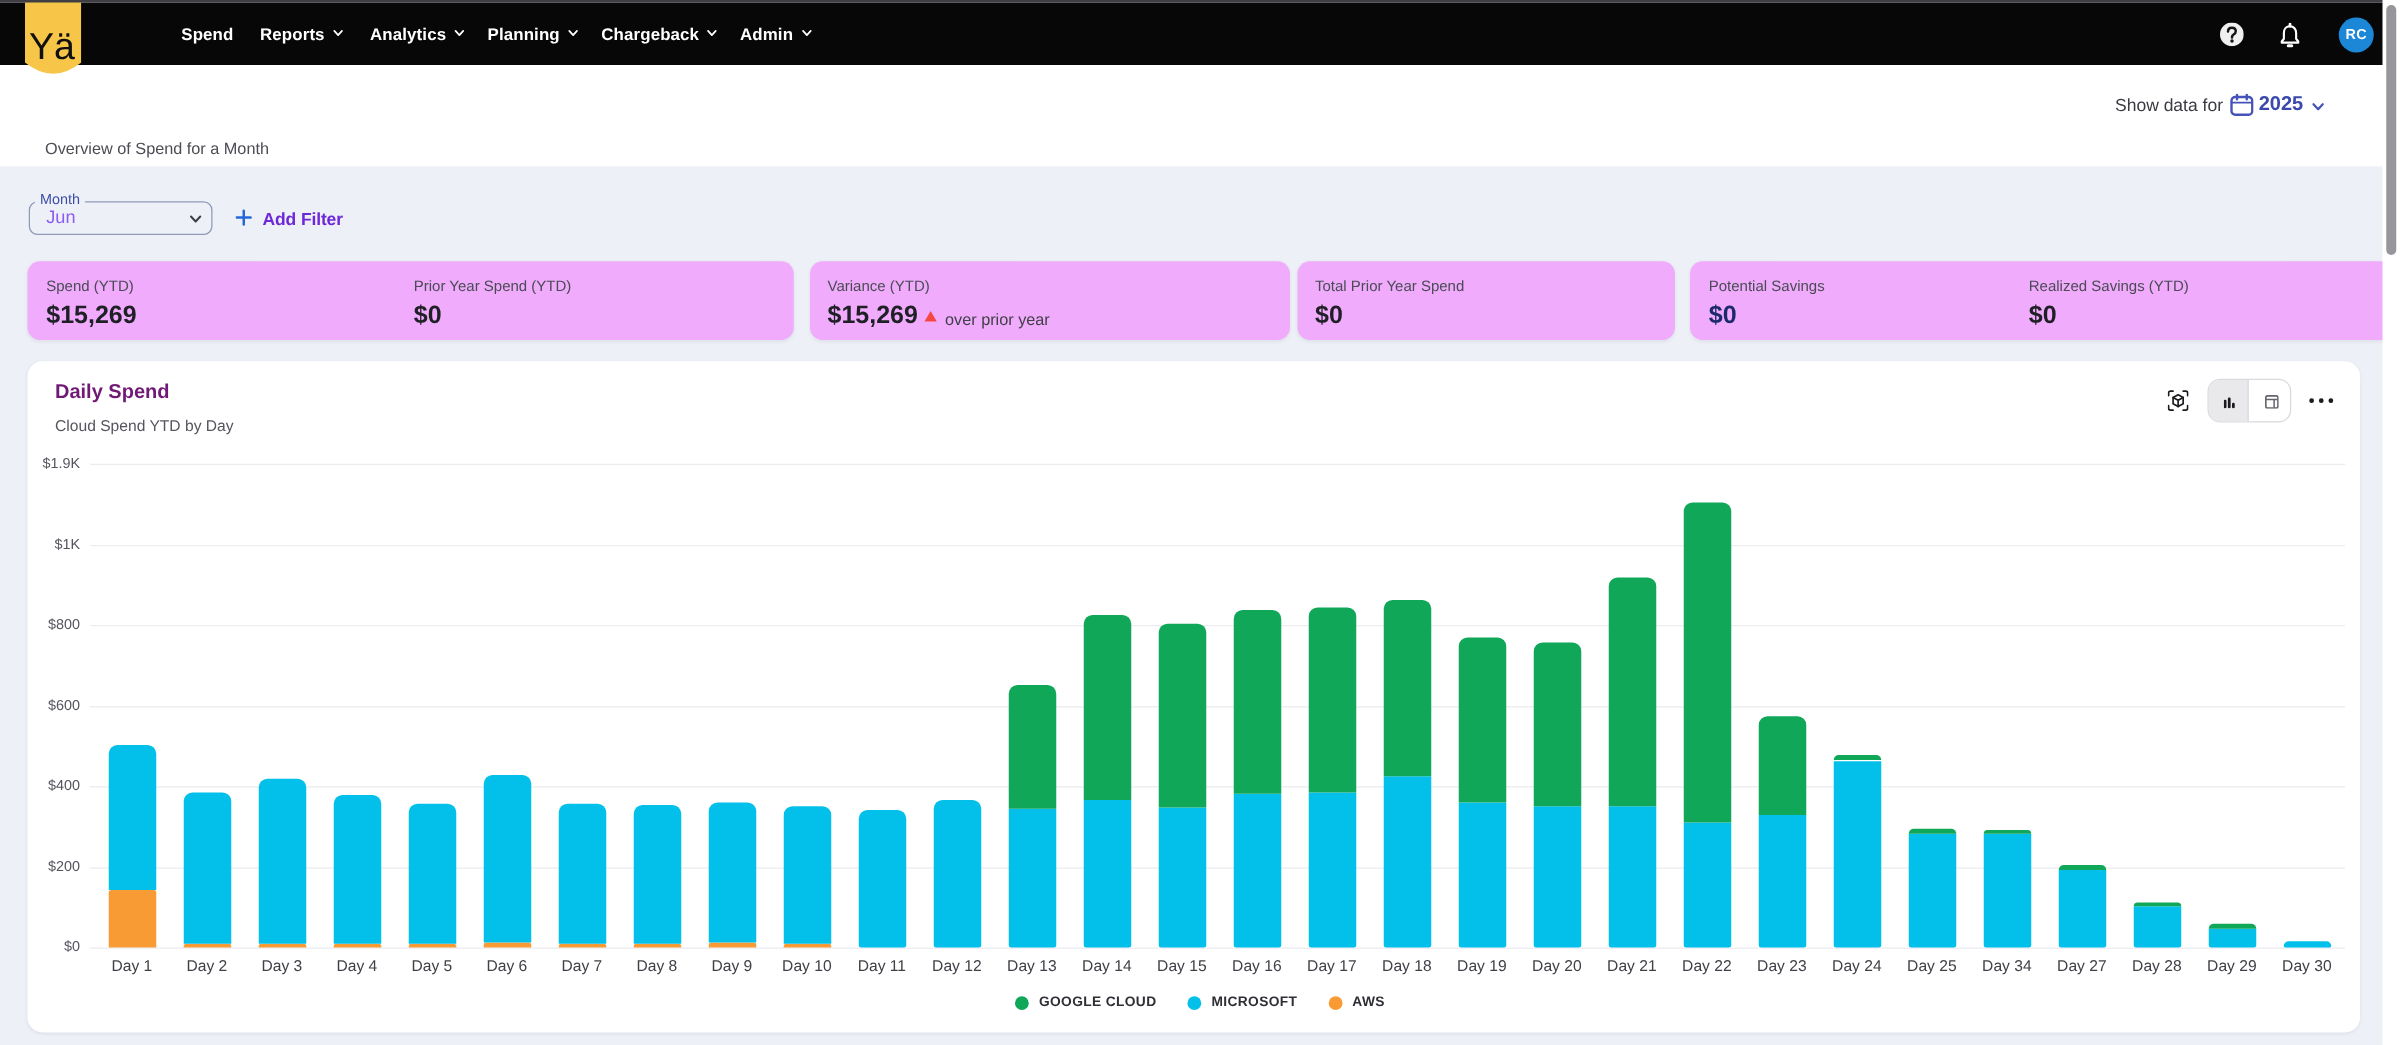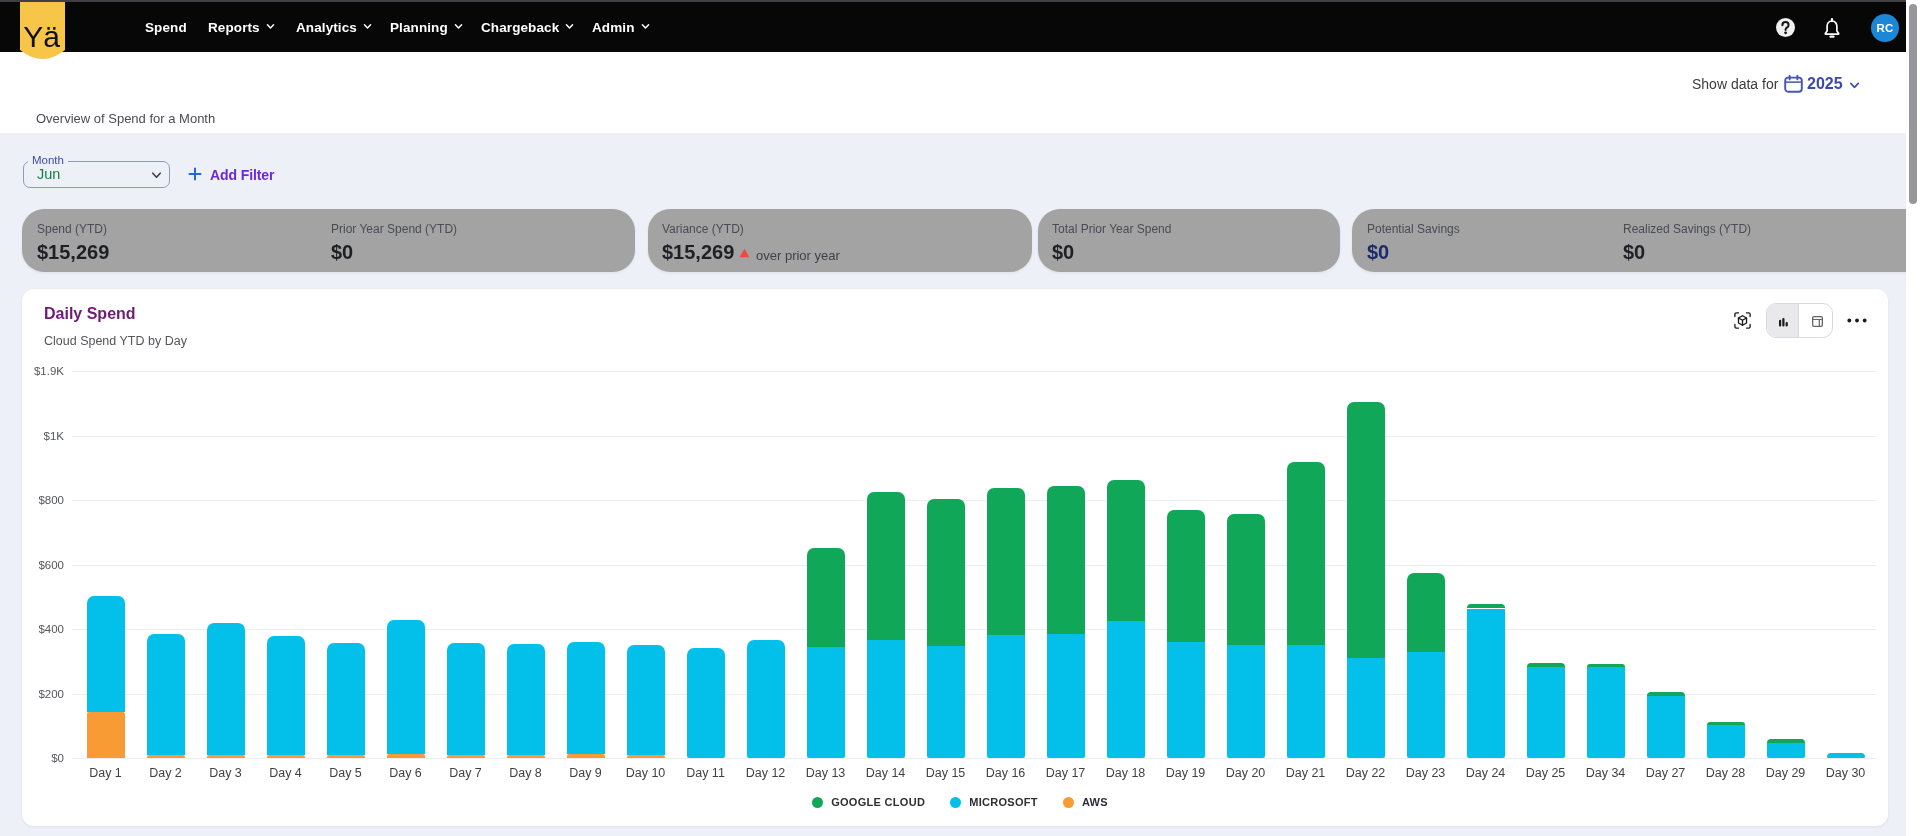--- a/index.html
+++ b/index.html
@@ -20,21 +20,21 @@
 #header { position:absolute; left:0; top:52px; width:1920px; height:81px; background:#ffffff; }
 #crumb { position:absolute; left:22px; top:24px; font-size:22px; font-weight:700; color:#232329; letter-spacing:-.2px; }
 
 #subtitle { position:absolute; left:23px; top:59px; font-size:13px; color:#4c4c54;margin-left:13px; }
 
 
 #monthbox { position:absolute; left:23px; top:161px; width:147px; height:27px; border:1px solid #8f9ab8; border-radius:7px; background:#eef0f7; }
 #monthlab { position:absolute; left:28px; top:154px; font-size:11.5px; color:#3c4fa5; background:#eef0f7; padding:0 4px; line-height:13px; }
 
 
-.card { position:absolute; background:#a3a3a3; border-radius:22px; box-shadow:0 1px 3px rgba(25,33,61,.07); }
+.card { position:absolute; background:#f0abfc; border-radius:10px; box-shadow:0 1px 3px rgba(25,33,61,.07); }
 .klab { font-size:12px; color:#4b4b55; position:absolute; top:13px; }
 .kval { font-size:20px; font-weight:700; color:#1f1f26; position:absolute; top:32px; }
 
 
 #chart { position:absolute; left:22px; top:289px; width:1866px; height:537px; background:#fff; border-radius:12px; box-shadow:0 1px 3px rgba(25,33,61,.07); }
 .gline { position:absolute; left:72px; width:1804px; height:1px; background:#ececf1; }
 .ylab { position:absolute; left:0; width:64px; text-align:right; font-size:11.5px; color:#55555e; }
 .seg { position:absolute; width:38px; }
 .xlab { position:absolute; top:766px; width:60px; text-align:center; font-size:12.5px; color:#3f3f46; }
 #legend { position:absolute; left:0; top:796px; width:1920px; display:flex; justify-content:center; gap:25px; }
@@ -95,21 +95,21 @@
     <line x1="1.5" y1="7.1" x2="17.5" y2="7.1" stroke="#4553b8" stroke-width="1.5"></line>
   </svg>
   <div style="position:absolute;left:1807px;top:23px;font-size:16px;font-weight:700;color:#3a49ab;">2025</div>
   <svg style="position:absolute;left:1849px;top:28px" width="11" height="11" viewBox="0 0 11 11">
       <path d="M1.8 3.4 L5.5 7.4 L9.2 3.4" stroke="#4553b8" stroke-width="1.8" fill="none" stroke-linecap="round" stroke-linejoin="round"></path>
     </svg>
 </div>
 
 <div id="monthbox"></div>
 <div id="monthlab">Month</div>
-<div style="position:absolute;left:37px;top:166px;font-size:14.5px;color:#15803d;">Jun</div>
+<div style="position:absolute;left:37px;top:166px;font-size:14.5px;color:#8b5cf6;">Jun</div>
 <svg style="position:absolute;left:151px;top:170px" width="11" height="11" viewBox="0 0 11 11">
     <path d="M1.8 3.2 L5.5 7.2 L9.2 3.2" stroke="#3d3d46" stroke-width="1.6" fill="none" stroke-linecap="round" stroke-linejoin="round"></path>
   </svg>
 <svg style="position:absolute;left:188px;top:167px" width="14" height="14" viewBox="0 0 14 14">
     <path d="M7 1.5 V12.5 M1.5 7 H12.5" stroke="#2567d8" stroke-width="2" stroke-linecap="round"></path>
   </svg>
 <div style="position:absolute;left:210px;top:167px;font-size:14px;font-weight:700;color:#6d28d9;letter-spacing:-.1px;">Add Filter</div>
 
 <div class="card" style="left:22px;top:209px;width:613px;height:63px;">
   <div class="klab" style="left:15px">Spend (YTD)</div>

